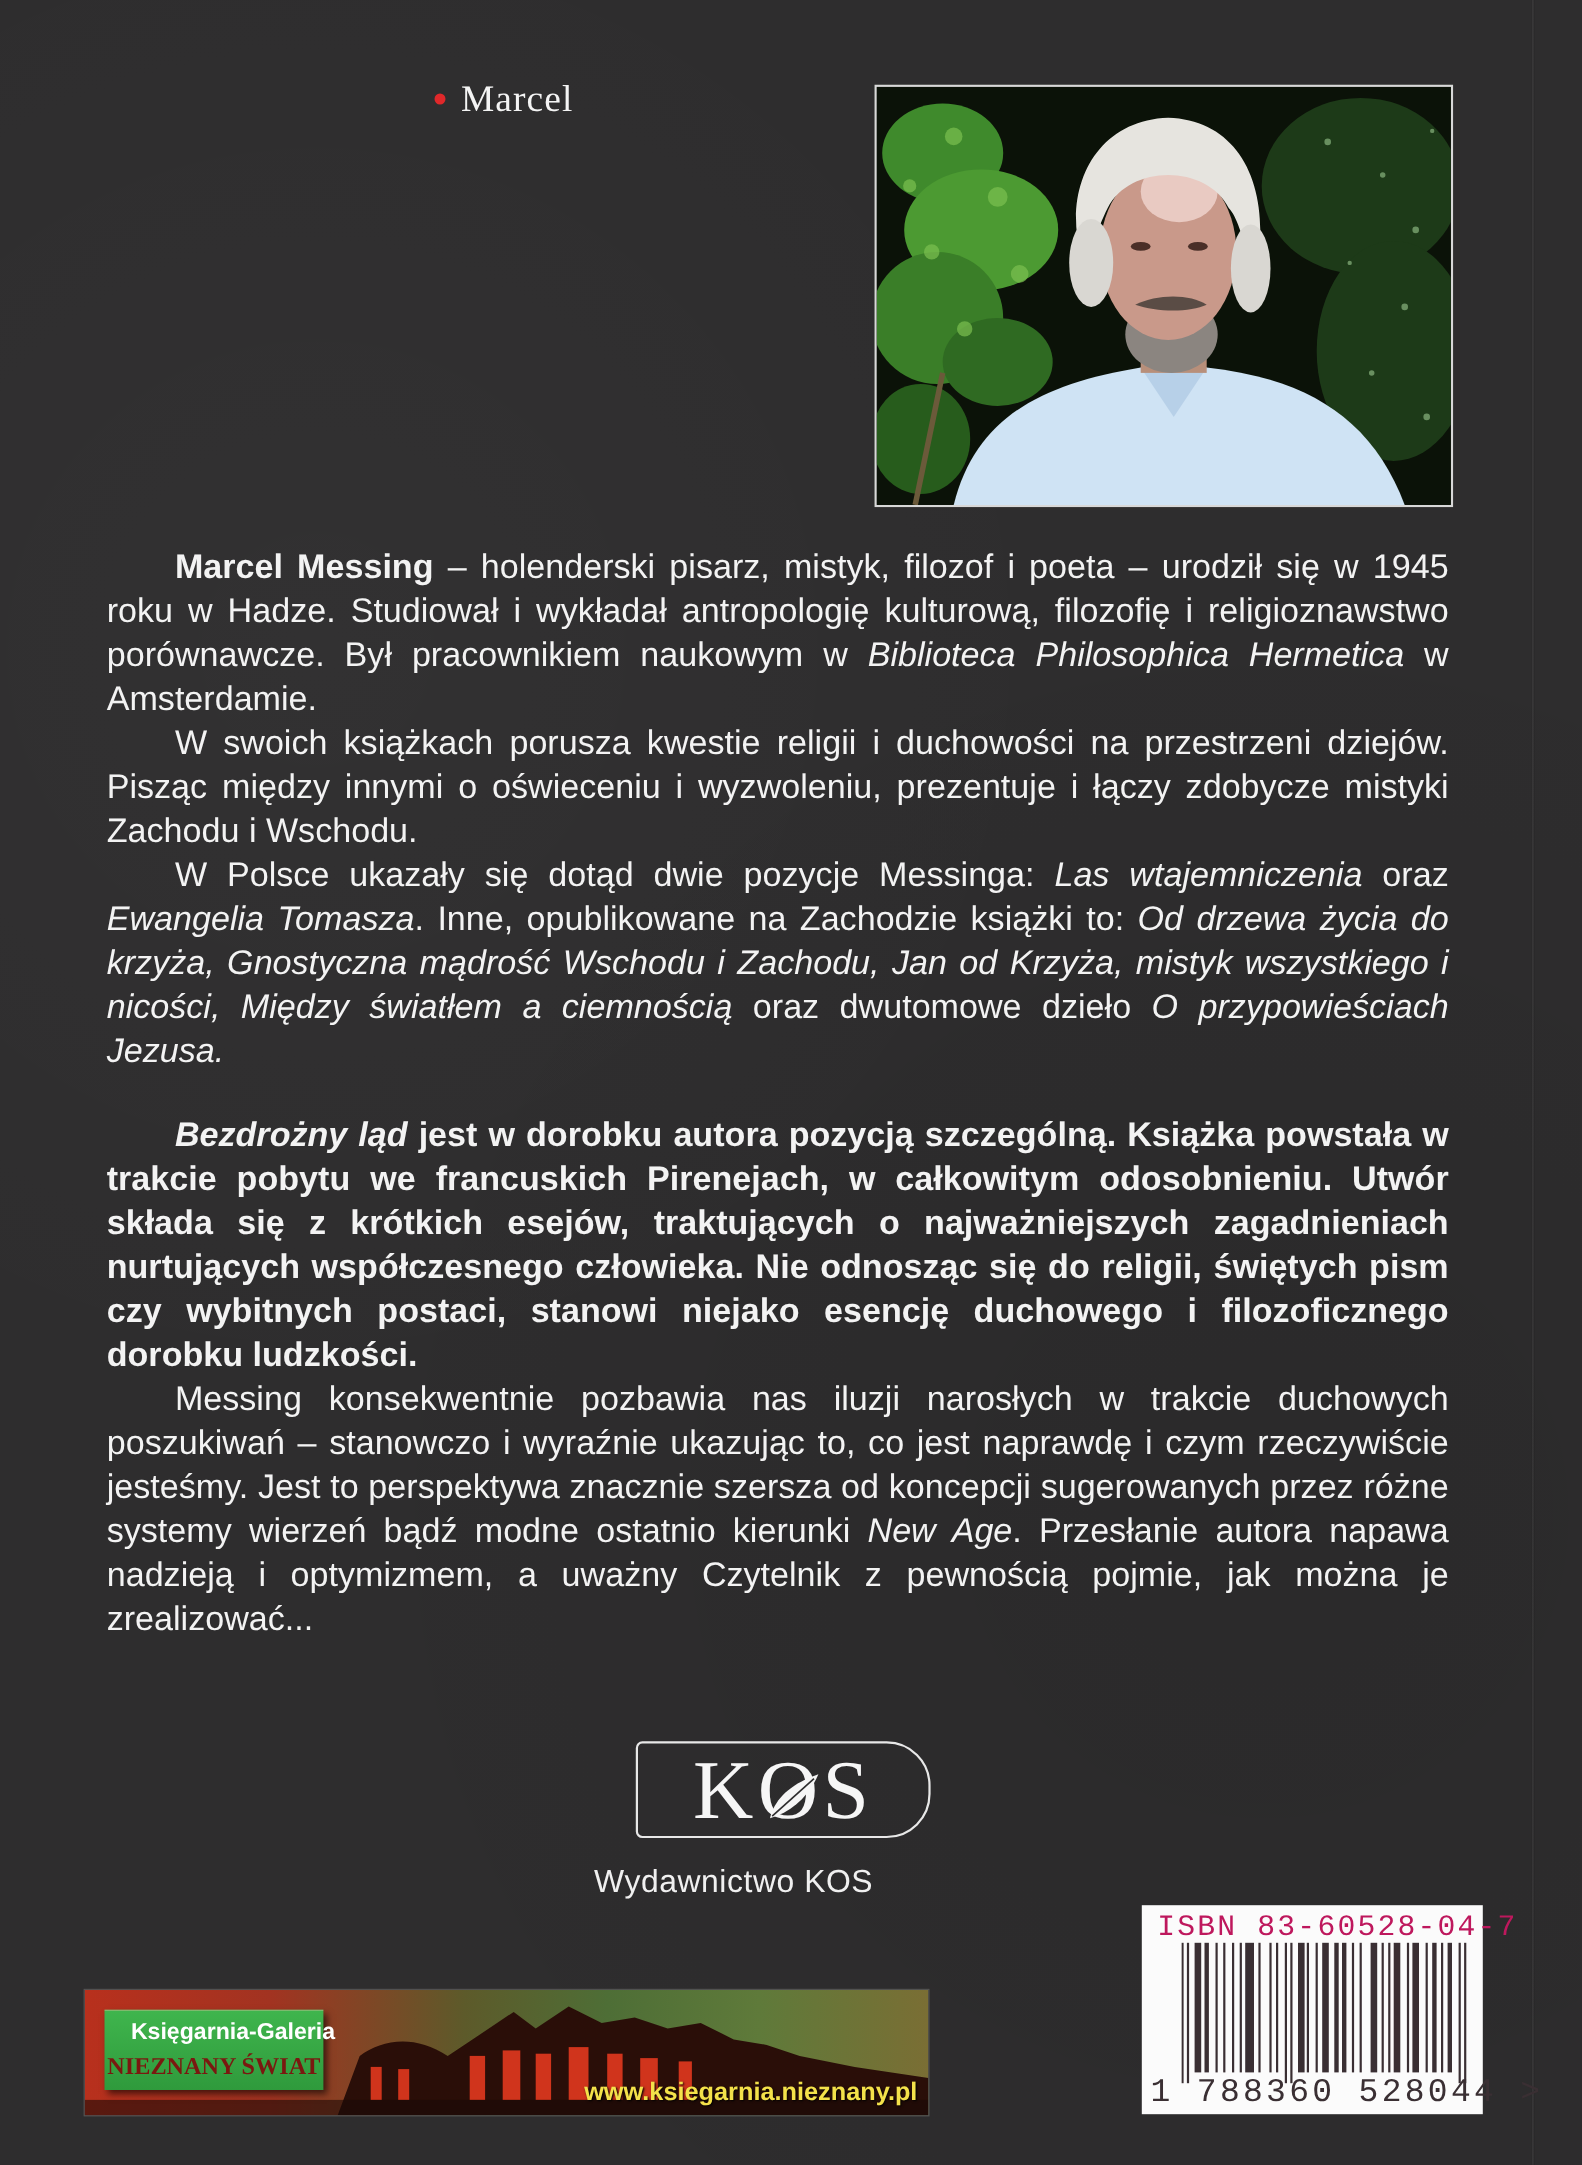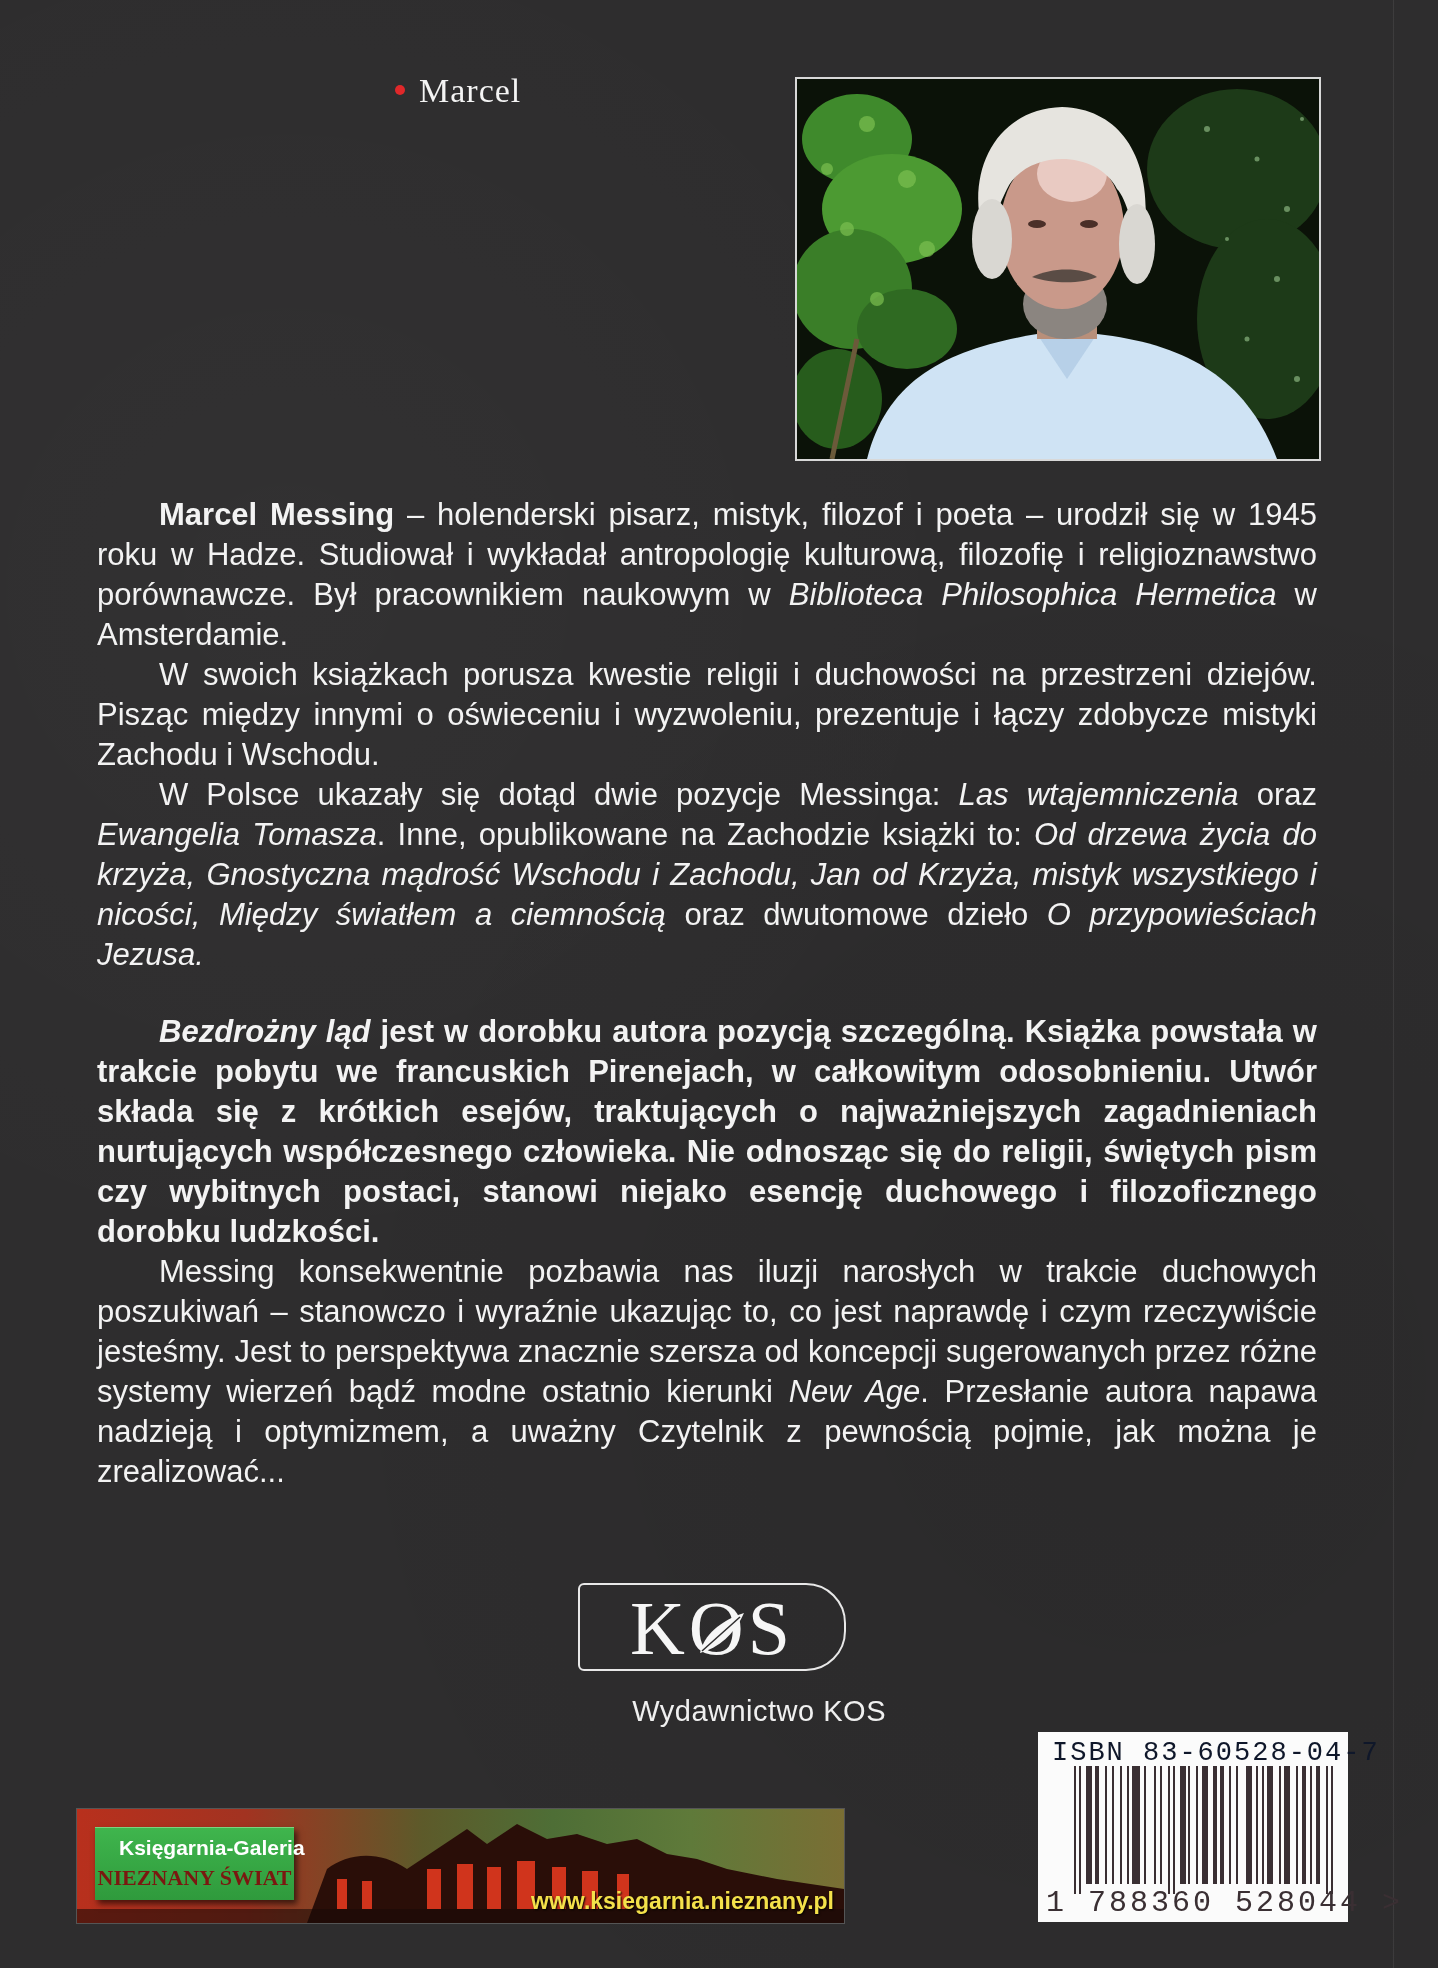--- a/index.html
+++ b/index.html
@@ -51,31 +51,31 @@
     position:absolute; left:578px; top:1583px; width:268px; height:88px;
     border:2px solid #e8e8e8; border-radius:6px 40px 40px 6px;
     box-sizing:border-box;
   }
   .publisher-logo-text {
     position:absolute; left:0; right:0; top:2px; text-align:center;
     font-family:"Liberation Serif", serif; font-size:76px; line-height:82px; color:#f6f6f6; letter-spacing:4px;
   }
   .feather-icon { position:absolute; left:112px; top:16px; width:60px; height:60px; }
   .publisher-name {
-    position:absolute; left:540px; width:346px; top:1695px; text-align:right;
+    position:absolute; left:540px; width:346px; top:1695px; text-align:left;
     font-size:29px; color:#f0f0f0; letter-spacing:0.5px;
   }
   
   .barcode-box {
     position:absolute; left:1038px; top:1732px; width:310px; height:190px;
     background:#fbfbfb; box-sizing:border-box;
   }
   .isbn-label {
     position:absolute; left:14px; top:6px; font-family:"Liberation Mono", monospace;
-    font-size:27px; color:#0f172a; letter-spacing:2px; white-space:nowrap;
+    font-size:27px; color:#be185d; letter-spacing:2px; white-space:nowrap;
   }
   .barcode-bars { position:absolute; left:36px; top:34px; width:262px; height:128px; }
   .ean-digits {
     position:absolute; left:8px; top:154px; font-family:"Liberation Mono", monospace;
     font-size:30px; color:#3a2f33; letter-spacing:3px; white-space:nowrap;
   }
   
   .banner {
     position:absolute; left:76px; top:1808px; width:767px; height:114px; overflow:hidden;
     background:linear-gradient(to right, #b8301d 0%, #a23321 22%, #5d5a2a 45%, #4e6e36 62%, #5f7a3a 80%, #7a6e34 100%);

